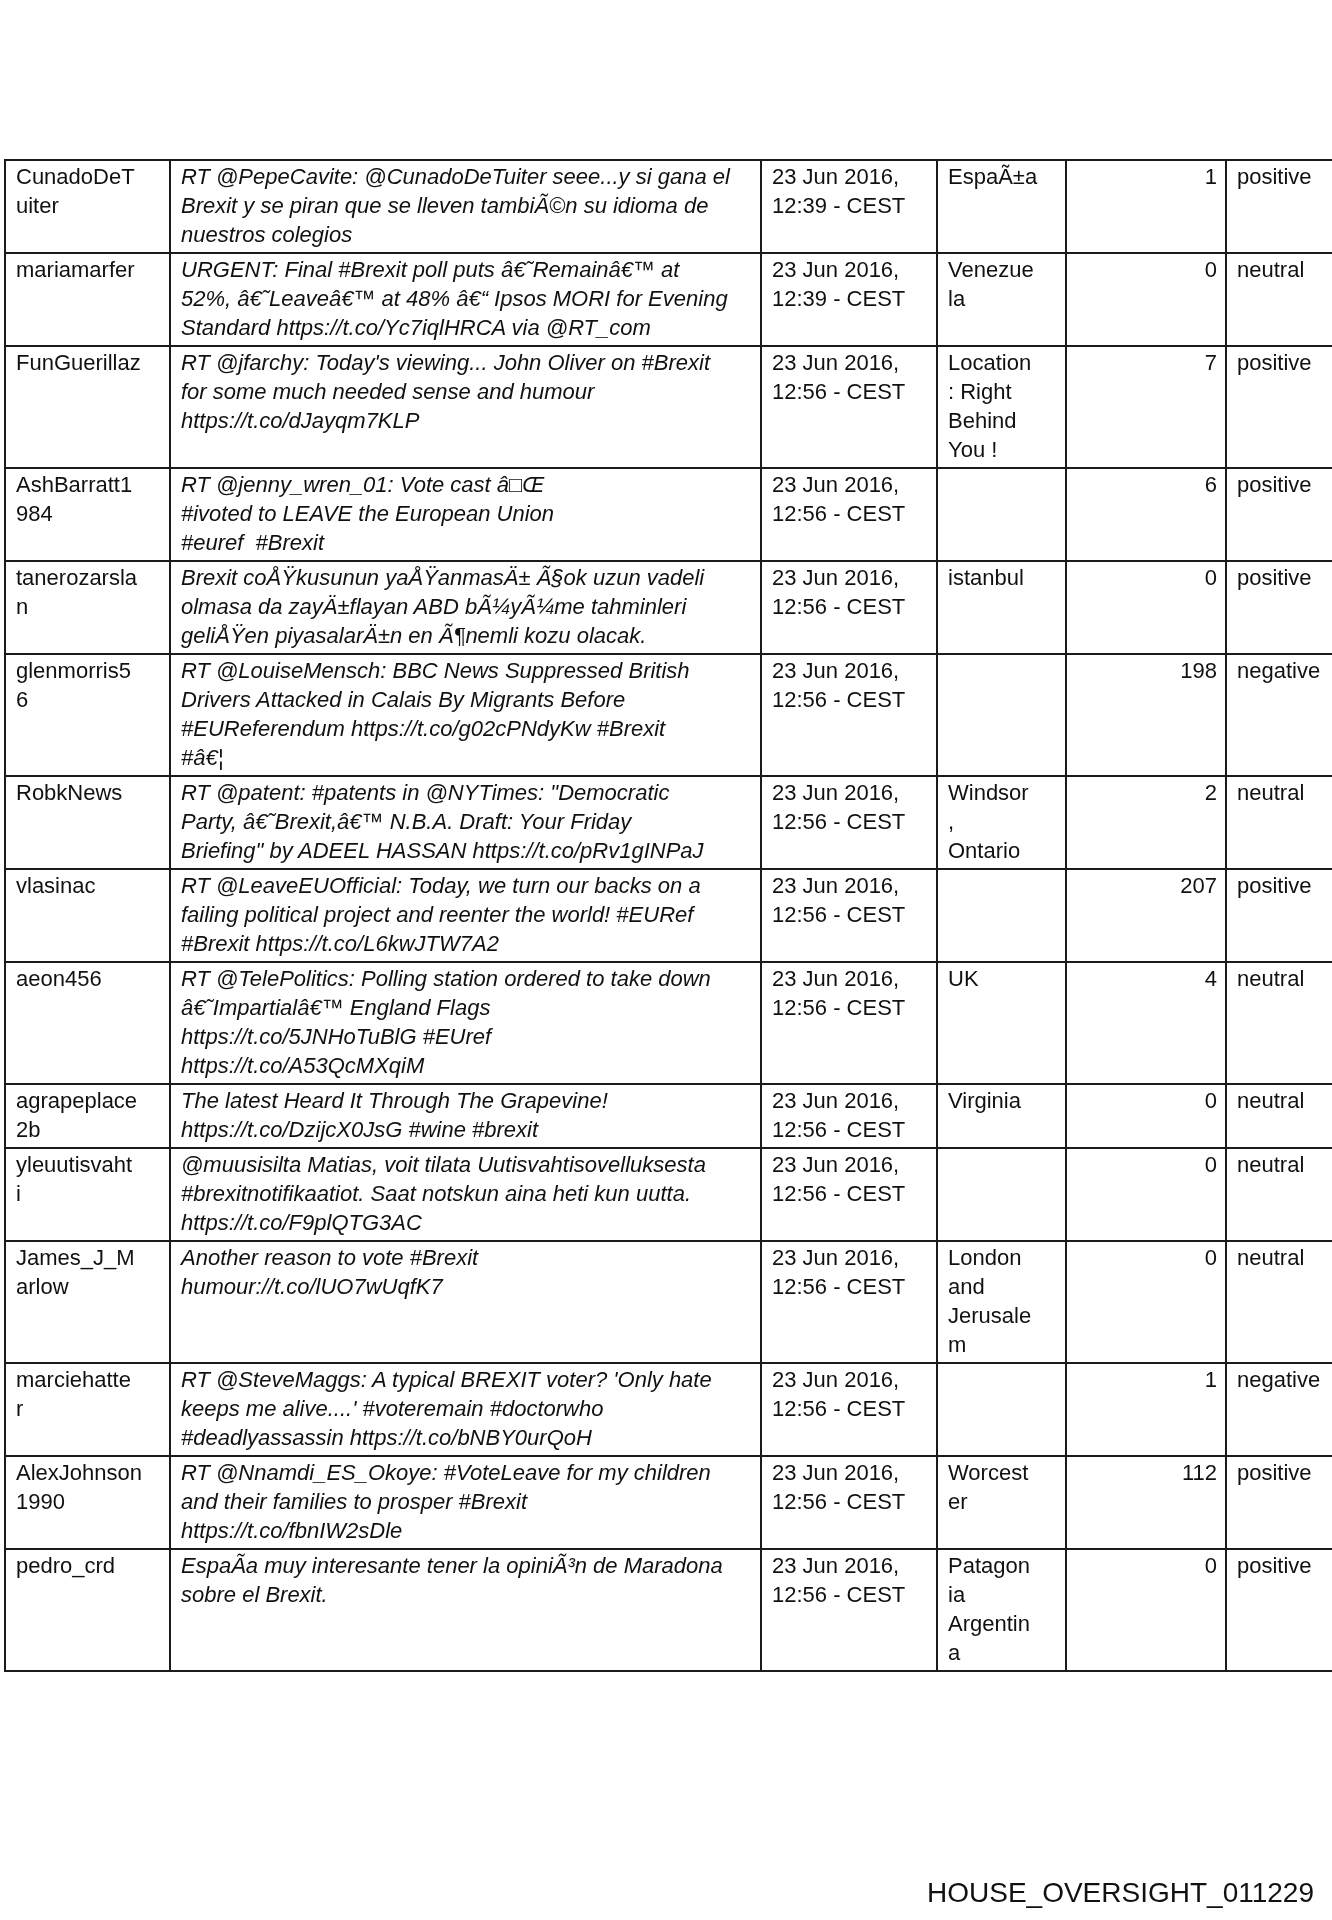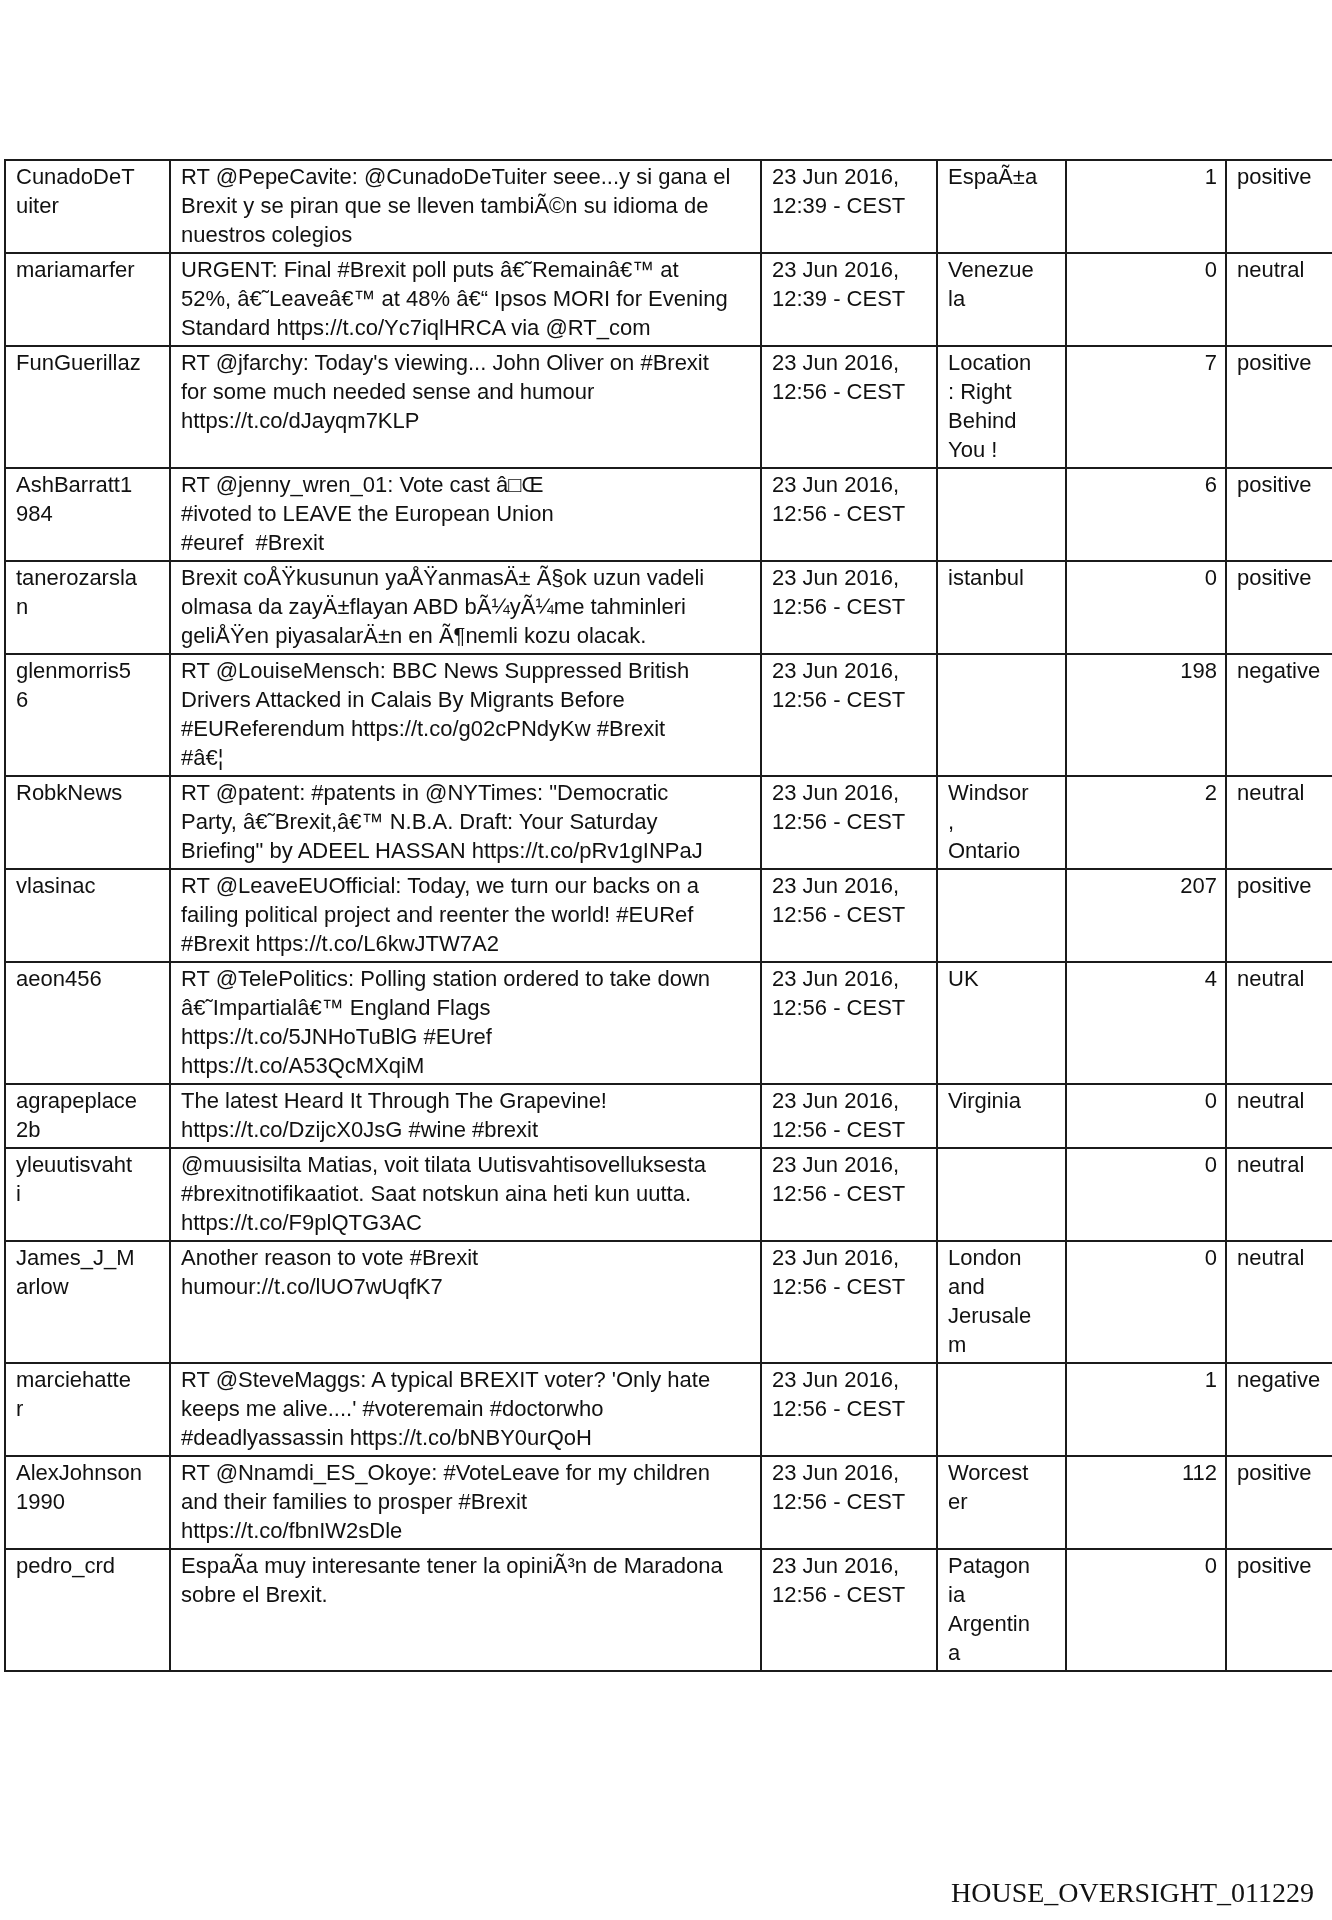--- a/index.html
+++ b/index.html
@@ -29,33 +29,33 @@
     vertical-align: top;
     font-size: 22px;
     line-height: 29px;
     padding: 1px 8px 3px 10px;
     white-space: pre-wrap;
     overflow-wrap: break-word;
     word-wrap: break-word;
     color: #111111;
   }
   td.col-username  { width: 145px; }
-  td.col-tweet     { width: 571px; }
+  td.col-tweet     { width: 571px; font-style: italic; }
   td.col-datetime  { width: 156px; }
   td.col-location  { width: 109px; border-radius: 25px; }
   td.col-count     { width: 140px; text-align: right; padding-right: 15px; }
   td.col-sentiment { width: 205px; }
   .bates {
     position: absolute;
     top: 1878px;
     right: 18px;
     font-size: 28px;
     line-height: 30px;
     color: #111111;
-    font-family: Liberation Serif, serif;
+    font-family: Liberation Sans, sans-serif;
   }
 </style>
 </head>
 <body>
 
 <div class="page">
   <table class="tweets">
     <tbody id="tweets-body">
         <tr>
           <td class="col-username">CunadoDeT
@@ -128,21 +128,21 @@
 #â€¦</td>
           <td class="col-datetime">23 Jun 2016,
 12:56 - CEST</td>
           <td class="col-location"></td>
           <td class="col-count">198</td>
           <td class="col-sentiment">negative</td>
         </tr>
         <tr>
           <td class="col-username">RobkNews</td>
           <td class="col-tweet">RT @patent: #patents in @NYTimes: "Democratic
-Party, â€˜Brexit,â€™ N.B.A. Draft: Your Saturday
+Party, â€˜Brexit,â€™ N.B.A. Draft: Your Friday
 Briefing" by ADEEL HASSAN https://t.co/pRv1gINPaJ</td>
           <td class="col-datetime">23 Jun 2016,
 12:56 - CEST</td>
           <td class="col-location">Windsor
 ,
 Ontario</td>
           <td class="col-count">2</td>
           <td class="col-sentiment">neutral</td>
         </tr>
         <tr>

